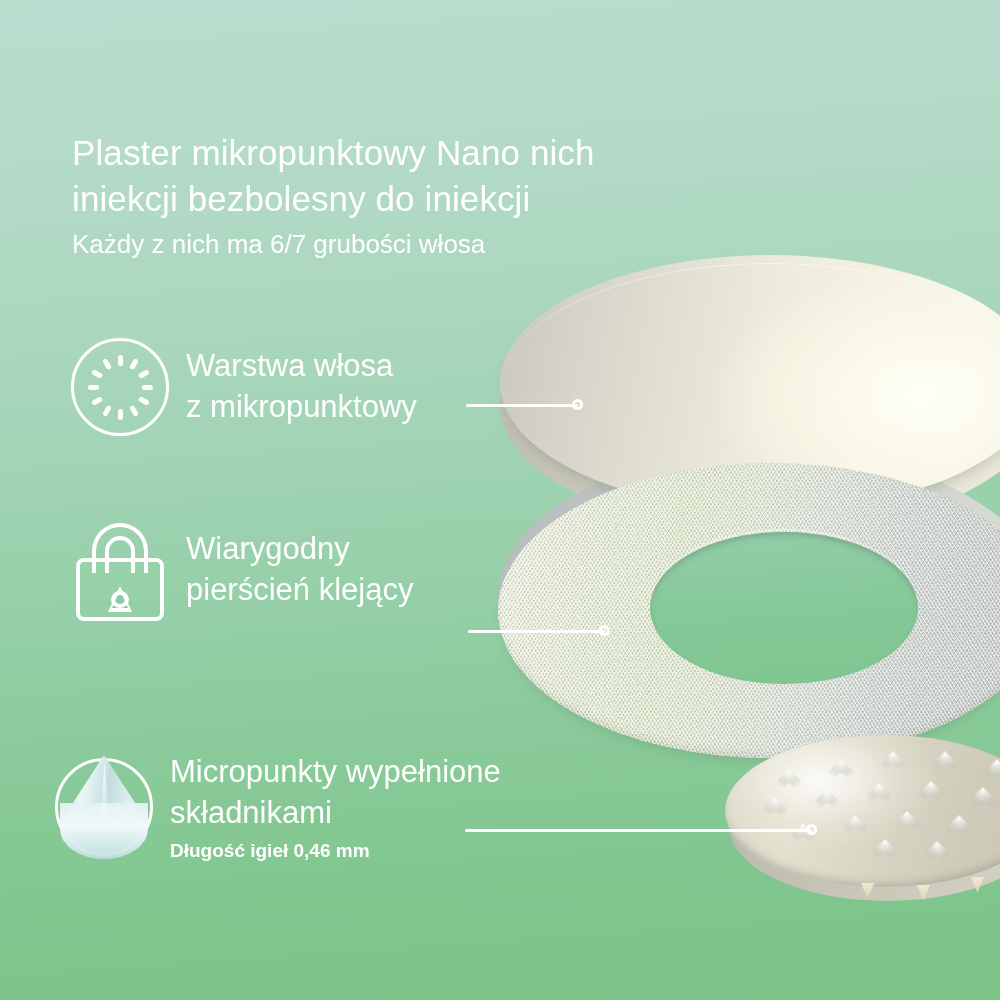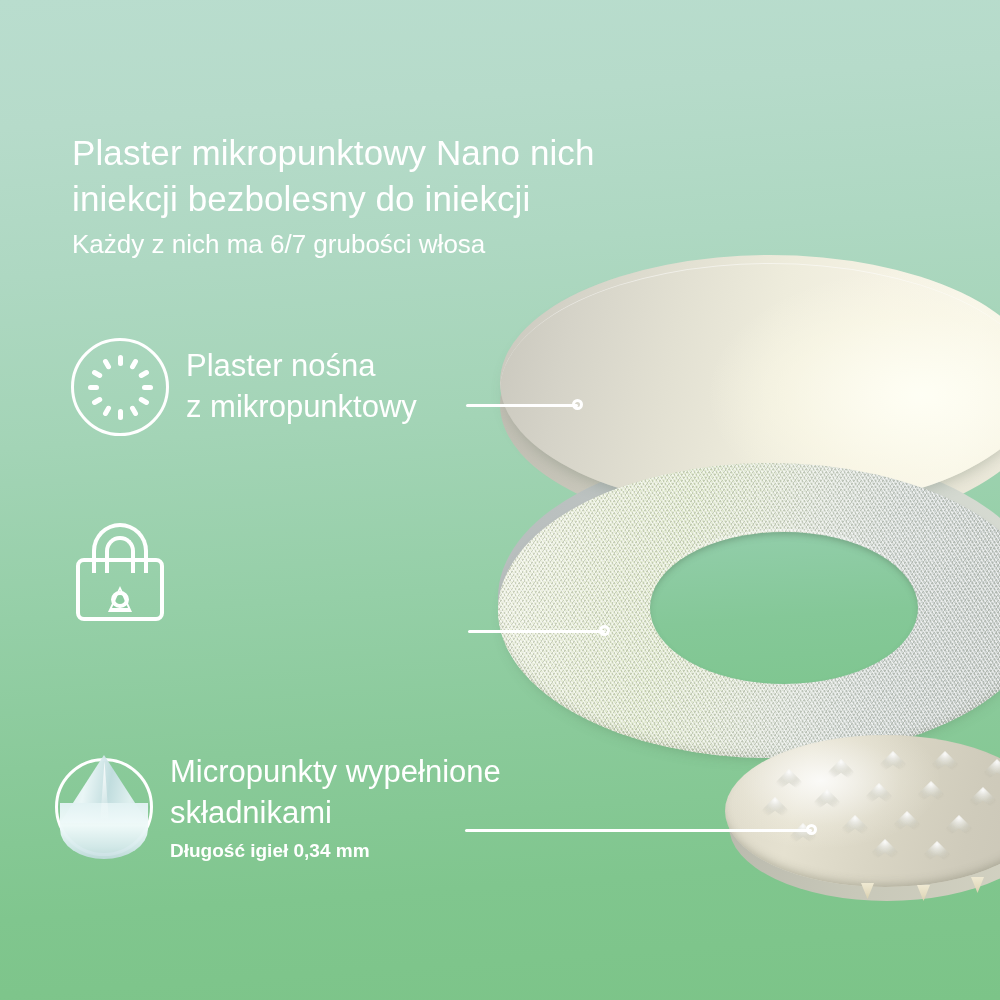--- a/index.html
+++ b/index.html
@@ -312,45 +312,49 @@
       <i style="transform:rotate(150deg) translateY(-27px);"></i>
       <i style="transform:rotate(180deg) translateY(-27px);"></i>
       <i style="transform:rotate(210deg) translateY(-27px);"></i>
       <i style="transform:rotate(240deg) translateY(-27px);"></i>
       <i style="transform:rotate(270deg) translateY(-27px);"></i>
       <i style="transform:rotate(300deg) translateY(-27px);"></i>
       <i style="transform:rotate(330deg) translateY(-27px);"></i>
     </div>
   </div>
   <div class="feature-text">
-    <div class="feature-label">Plaster nośna</div>
+    <div class="feature-label">Warstwa włosa</div>
     <div class="feature-label">z mikropunktowy</div>
   </div>
 </div>
 
 <div class="feature" style="left:70px; top:520px;">
   <div class="icon-box">
     <div class="lock">
       <div class="lock-shackle"></div>
       <div class="lock-shackle-in"></div>
       <div class="lock-body"></div>
       <div class="keyhole-tri"></div>
       <div class="keyhole-tri-in"></div>
       <div class="keyhole"></div>
     </div>
   </div>
+  <div class="feature-text">
+    <div class="feature-label">Wiarygodny</div>
+    <div class="feature-label">pierścień klejący</div>
+  </div>
 </div>
 
 <div class="feature" style="left:54px; top:752px;">
   <div class="icon-box">
     <div class="cone-circle"></div>
     <div class="cone">
       <div class="cone-top"></div>
       <div class="cone-bot"></div>
       <div class="cone-hi"></div>
     </div>
   </div>
   <div class="feature-text">
     <div class="feature-label">Micropunkty wypełnione</div>
     <div class="feature-label">składnikami</div>
-    <div class="feature-note">Długość igieł 0,34 mm</div>
+    <div class="feature-note">Długość igieł 0,46 mm</div>
   </div>
 </div>
 
 </body></html>

